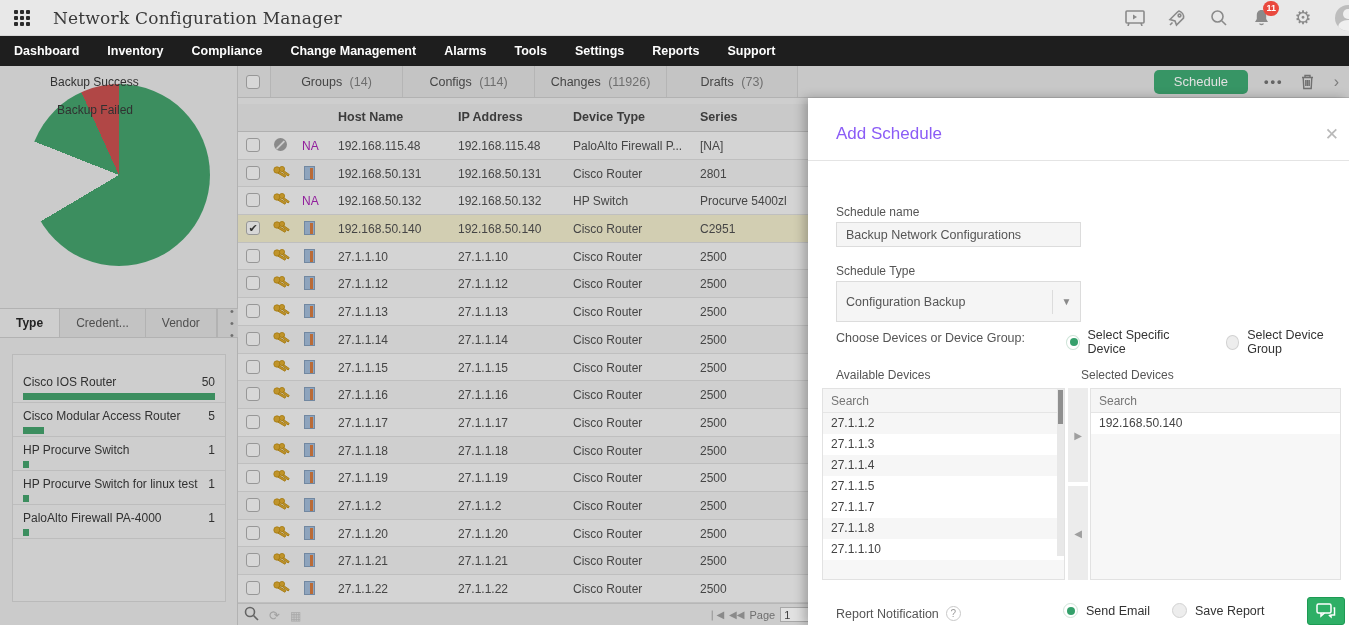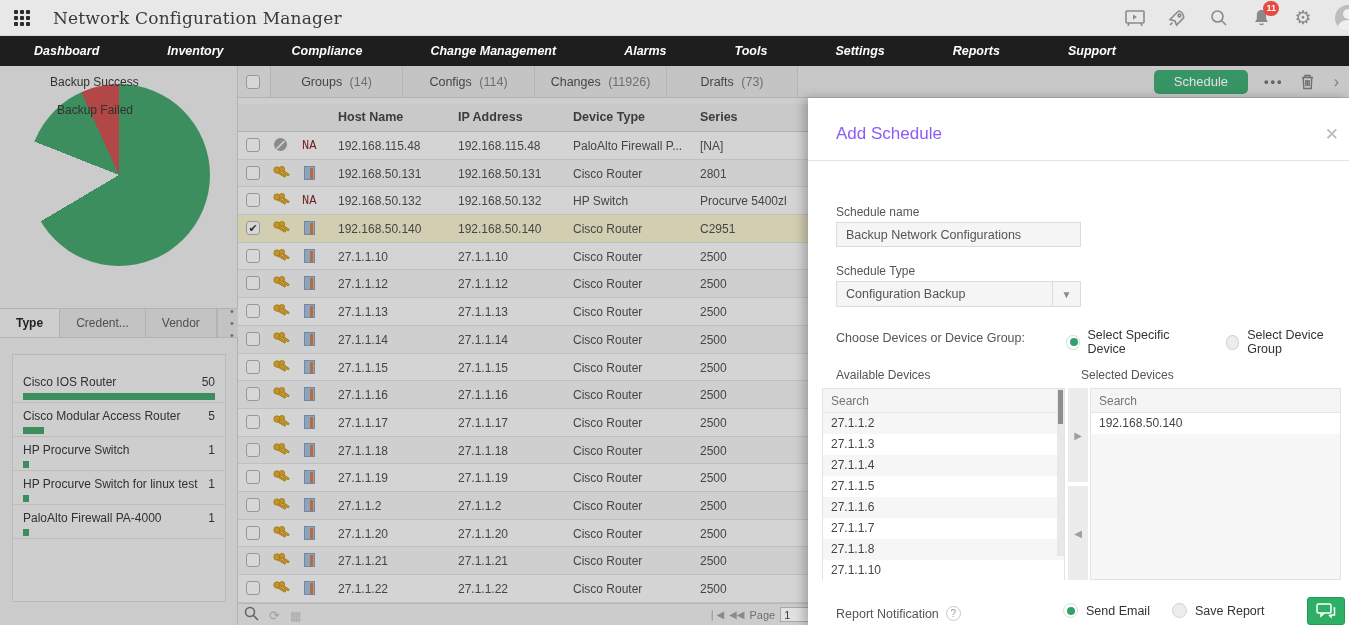--- a/index.html
+++ b/index.html
@@ -14,21 +14,21 @@
   .topbar-right { margin-left:auto; display:flex; align-items:center; gap:22px; padding-right:0; }
   .tico { width:20px; height:20px; color:#8a8a8a; position:relative; cursor:pointer; display:flex; align-items:center; justify-content:center; }
   .tico svg { stroke:#8a8a8a; fill:none; stroke-width:1.6; }
   .badge { position:absolute; top:-7px; right:-8px; background:#e9493e; color:#fff; font-size:9px; font-weight:bold; min-width:15px; height:15px; border-radius:8px; display:flex; align-items:center; justify-content:center; padding:0 3px; }
   .avatar { width:26px; height:26px; border-radius:50%; background:#bdbdbd; margin-right:-12px; position:relative; overflow:hidden; }
   .avatar::before { content:""; position:absolute; top:4px; left:8px; width:10px; height:10px; border-radius:50%; background:#efefef; }
   .avatar::after { content:""; position:absolute; top:15px; left:3px; width:20px; height:14px; border-radius:50%; background:#efefef; }
 
   
   .navbar { position:absolute; top:36px; left:0; width:1349px; height:30px; background:#1e1e1e; display:flex; align-items:center; z-index:10; }
-  .nav-item { color:#fdfdfd; font-size:12.5px; font-weight:bold; padding:0 34px; height:30px; display:flex; align-items:center; cursor:pointer;font-style:italic; }
+  .nav-item { color:#fdfdfd; font-size:12.5px; font-weight:bold; padding:0 14px; height:30px; display:flex; align-items:center; cursor:pointer; }
 
   
   .content { position:absolute; top:66px; left:0; width:1349px; height:559px; }
 
   
   .toolbar { position:absolute; top:0; left:238px; width:1111px; height:32px; background:#e2e2e2; border-bottom:1px solid #c9c9c9; display:flex; align-items:stretch; }
   .tb-check { width:24px; margin:0 0 0 8px; display:flex; align-items:center; }
   .tabs { display:flex; }
   .tab { width:132px; border-left:1px solid #cccccc; display:flex; align-items:center; justify-content:center; font-size:12.5px; color:#4a4a4a; cursor:pointer; background:#dedede; }
   .tab:last-child { border-right:1px solid #cccccc; }
@@ -66,21 +66,21 @@
   .grid-head { position:absolute; top:38px; left:238px; width:1111px; height:28px; background:#e3e3e3; border-bottom:1px solid #c6c6c6; font-size:12.5px; font-weight:bold; color:#3f3f3f; }
   .grid-head span { position:absolute; top:6px; }
   .col-host { left:100px; } .col-ip { left:220px; } .col-type { left:335px; } .col-series { left:462px; }
   .grid-body { position:absolute; top:66px; left:238px; width:1111px; height:471px; overflow:hidden; }
   .trow { position:relative; height:27.7px; border-bottom:1px solid #d8d8d8; background:#f0f0f0; font-size:12px; color:#4a4a4a; }
   .trow.alt { background:#eaeaea; }
   .trow.selected { background:#eee9c9; }
   .cell { position:absolute; top:7px; }
   .cb { position:absolute; left:8px; top:6px; width:14px; height:14px; border:1px solid #a9a9a9; border-radius:3px; background:#f4f4f4; font-size:11px; line-height:13px; text-align:center; color:#333; cursor:pointer; }
   .keys-ic { position:absolute; left:34px; top:5px; width:24px; height:16px; }
-  .na-txt { position:absolute; left:64px; top:7px; color:#7f1d1d;font-family:Liberation Mono, monospace; }
+  .na-txt { position:absolute; left:64px; top:7px; color:#a21caf; }
   .doc-ic { position:absolute; left:66px; top:6px; width:11px; height:14px; background:#9fb9d6; border:1px solid #7e98b5; }
   .doc-ic::after { content:""; position:absolute; right:1px; top:1px; width:3px; height:11px; background:#d2763a; }
   .blk-ic { position:absolute; left:36px; top:6px; width:13px; height:13px; border-radius:50%; background:#9a9a9a; }
   .blk-ic::after { content:""; position:absolute; left:1px; top:5.5px; width:11px; height:2px; background:#e6e6e6; transform:rotate(-45deg); }
 
   .grid-foot { position:absolute; top:537px; left:238px; width:1111px; height:22px; background:#e7e7e7; border-top:1px solid #cfcfcf; }
   .foot-icons { position:absolute; left:6px; top:2px; display:flex; gap:10px; align-items:center; color:#9a9a9a; }
   .foot-icons .mag svg { stroke:#6f6f6f; fill:none; stroke-width:1.6; }
   .pager { position:absolute; left:470px; top:3px; display:flex; align-items:center; gap:5px; font-size:11px; color:#7a7a7a; }
   .pager .pg-ic { color:#9a9a9a; font-size:10px; cursor:pointer; }
@@ -91,21 +91,21 @@
 
   
   .panel { position:absolute; top:98px; left:808px; width:541px; height:527px; background:#fff; z-index:60; box-shadow:-4px 0 10px rgba(0,0,0,0.25); }
   .panel-title { position:absolute; top:26px; left:28px; font-size:17px; color:#8b5cf6; }
   .panel-close { position:absolute; top:26px; right:10px; font-size:17px; color:#b9b9b9; cursor:pointer; }
   .panel-divider { position:absolute; top:62px; left:0; width:541px; border-top:1px solid #e4e4e4; }
   .flabel { position:absolute; font-size:12px; color:#555; }
   .lbl-name { top:107px; left:28px; }
   .name-input { position:absolute; top:124px; left:28px; width:245px; height:25px; background:#f5f5f5; border:1px solid #dcdcdc; font-size:12.5px; color:#555; padding:0 9px; font-family:"Liberation Sans", sans-serif; }
   .lbl-type { top:166px; left:28px; }
-  .type-select { position:absolute; top:183px; left:28px; width:245px; height:26px; background:#f5f5f5; border:1px solid #dcdcdc; display:flex; align-items:center; cursor:pointer; }
+  .type-select { position:absolute; top:183px; left:28px; width:245px; height:41px; background:#f5f5f5; border:1px solid #dcdcdc; display:flex; align-items:center; cursor:pointer; }
   .type-select .tval { font-size:12.5px; color:#555; padding-left:9px; }
   .type-select .tdrop { margin-left:auto; width:28px; height:24px; border-left:1px solid #dcdcdc; display:flex; align-items:center; justify-content:center; color:#8a8a8a; font-size:10px; }
   .lbl-choose { top:233px; left:28px; font-size:12.5px; }
   .radio { width:15px; height:15px; border-radius:50%; background:#ededed; border:1px solid #d2d2d2; display:inline-block; vertical-align:middle; cursor:pointer; position:relative; }
   .radio.on { background:#fff; border:1px solid #cfe4d8; }
   .radio.on::after { content:""; position:absolute; left:2.5px; top:2.5px; width:8px; height:8px; border-radius:50%; background:#35a06b; }
   .radio-row { position:absolute; font-size:12.5px; color:#333; display:flex; align-items:center; gap:8px; }
   .rr-choose { top:230px; left:258px; }
   .rr-choose .gap { width:14px; }
   .lbl-avail { top:270px; left:28px; }
@@ -607,21 +607,20 @@
 
   <div class="listbox lb-left">
     <div class="lb-search">
         <input placeholder="Search" style="">
       </div>
     <div class="lb-items" id="avail-items">
         <div class="lb-item">27.1.1.2</div>
         <div class="lb-item alt">27.1.1.3</div>
         <div class="lb-item">27.1.1.4</div>
         <div class="lb-item alt">27.1.1.5</div>
-        <div class="lb-item">27.1.1.6</div>
         <div class="lb-item alt">27.1.1.7</div>
         <div class="lb-item">27.1.1.8</div>
         <div class="lb-item alt">27.1.1.10</div>
       </div>
     <div class="lb-scroll">
         <i></i>
       </div>
   </div>
 
   <div class="xfer">

